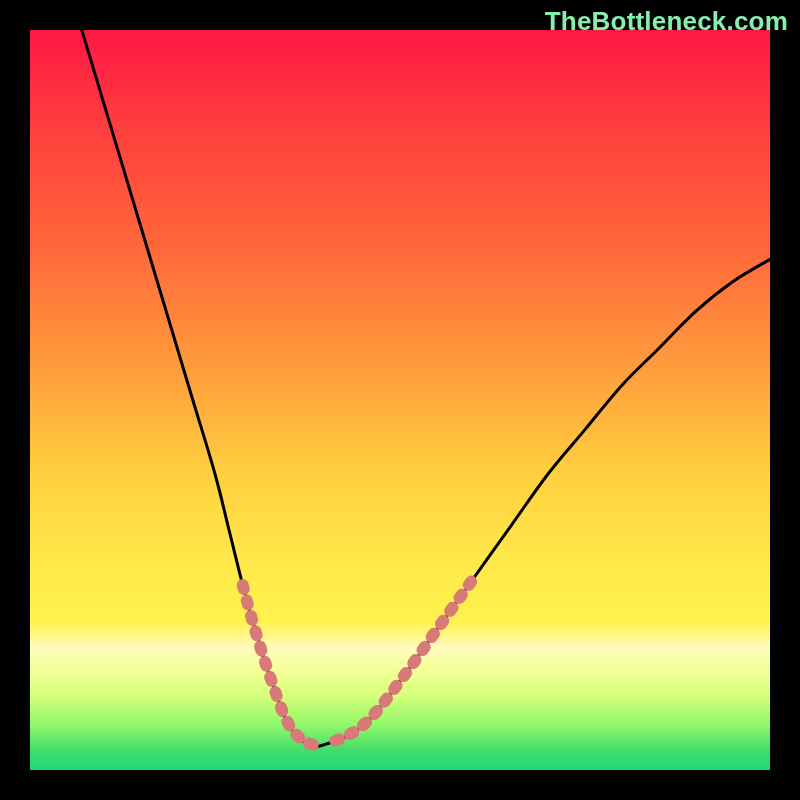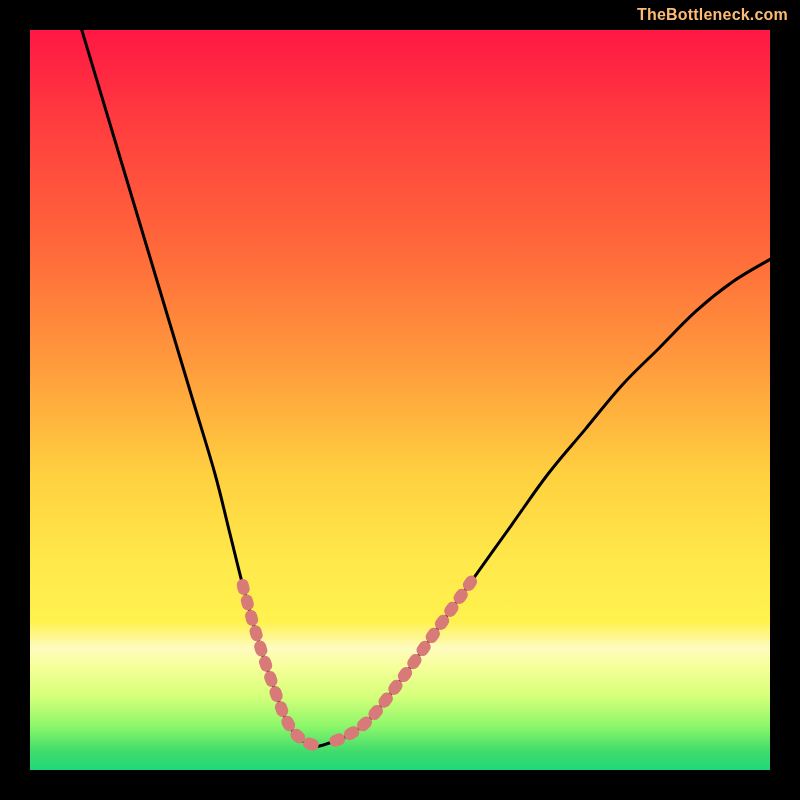--- a/index.html
+++ b/index.html
@@ -31,22 +31,22 @@
     position: absolute;
     left: 0;
     top: 0;
     width: 100%;
     height: 100%;
   }
   .watermark {
     position: absolute;
     top: 6px;
     right: 12px;
-    color: #fdba74;
-    font-size: 16px;
+    color: #86efac;
+    font-size: 26px;
     font-weight: 600;
     letter-spacing: 0.2px;
   }
   svg.curve {
     position: absolute;
     left: 0;
     top: 0;
     width: 740px;
     height: 740px;
     overflow: visible;

